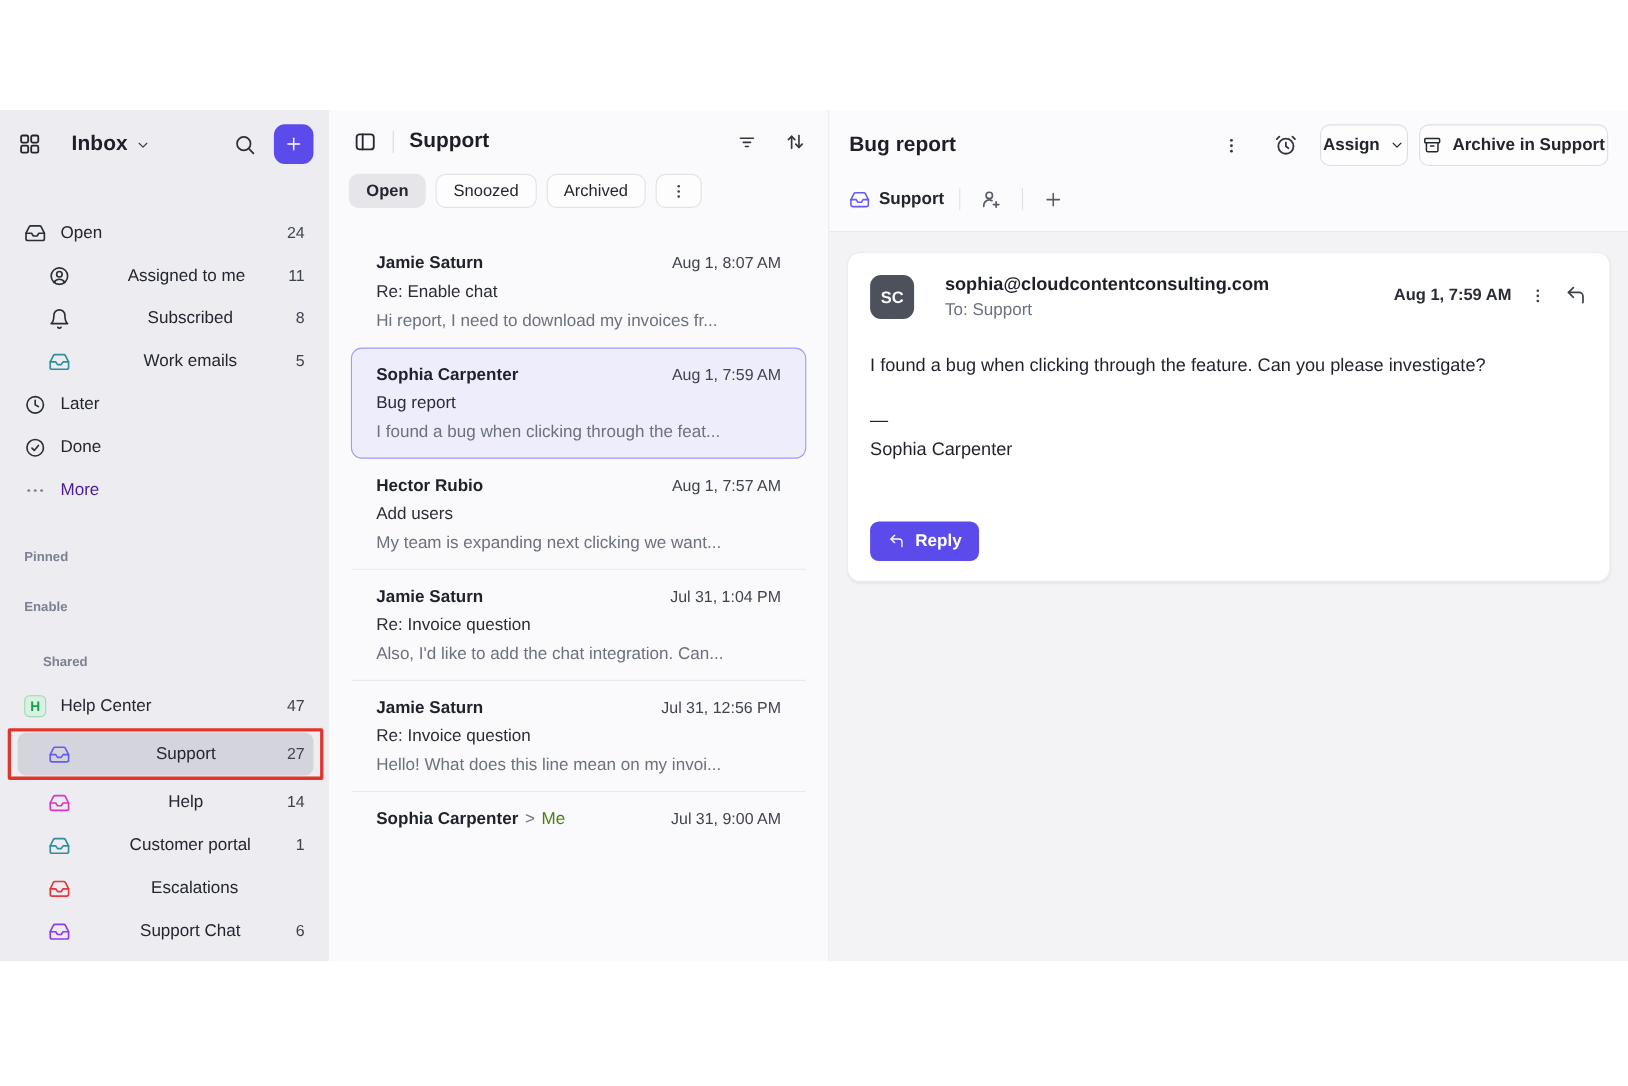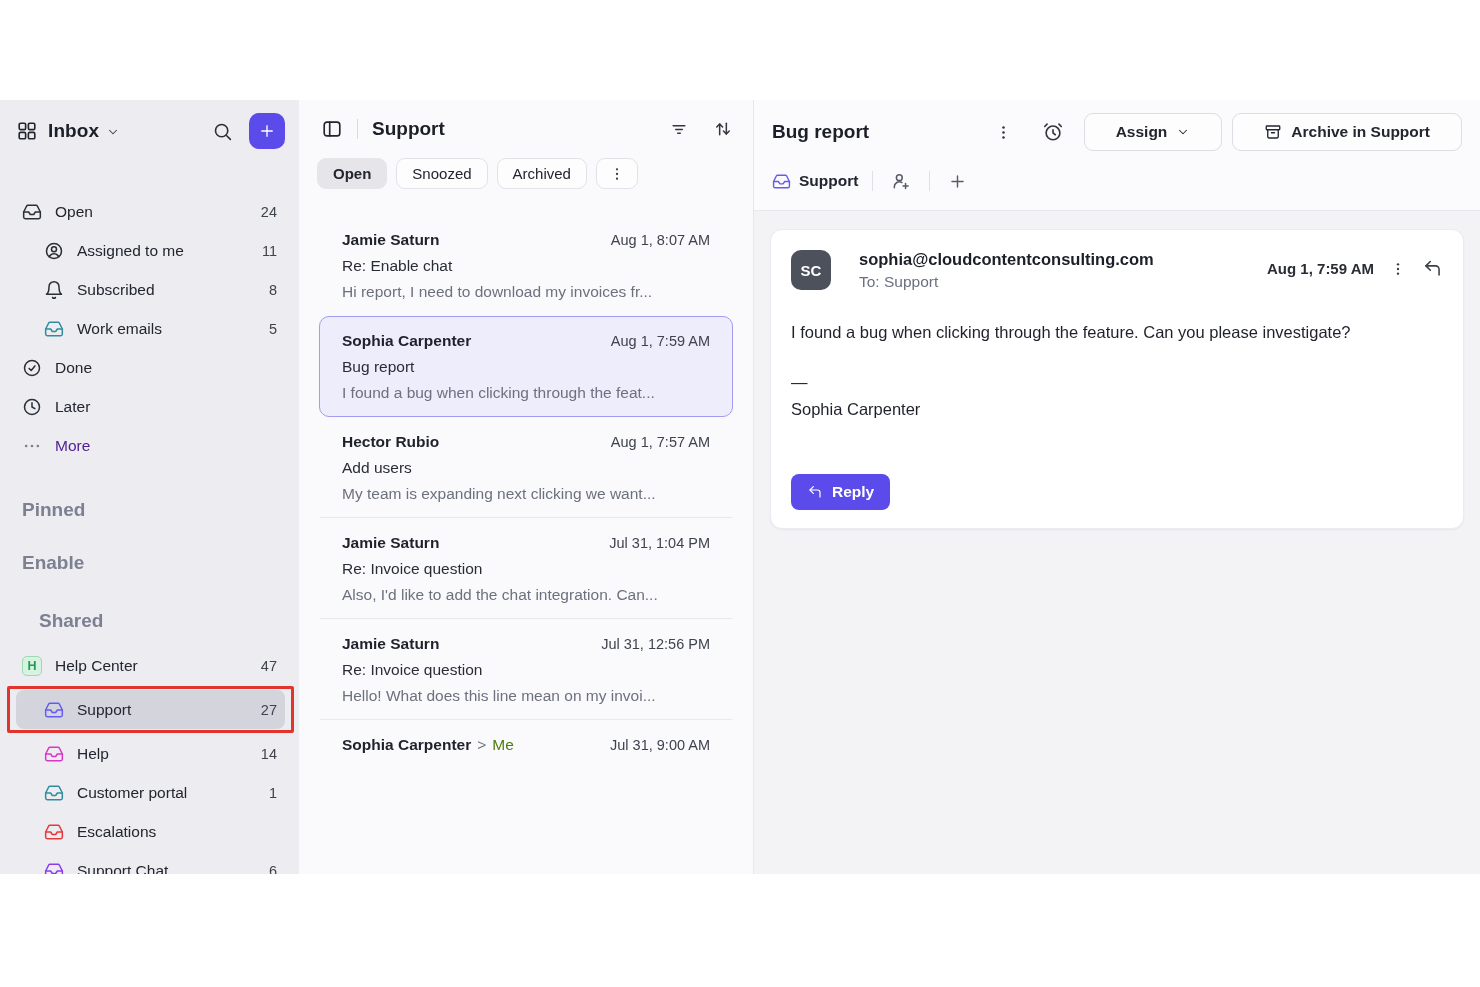--- a/index.html
+++ b/index.html
@@ -9,39 +9,39 @@
     display:flex; overflow:hidden; }
 
   svg { display:block; }
   .ic { stroke:currentColor; fill:none; stroke-width:1.8; stroke-linecap:round; stroke-linejoin:round; }
 
   
   .sidebar { width:299px; flex:0 0 299px; background:#ECECF1; padding:12px 14px 0 16px;
     overflow:hidden; }
   .sb-header { display:flex; align-items:center; height:38px; }
   .sb-grid { color:#23262f; margin-right:10px; }
-  .sb-title { font-size:19px; font-weight:700; color:#1c1f27; letter-spacing:.1px; }
+  .sb-title { font-size:19px; font-weight:700; color:#1c1f27; letter-spacing:.1px;margin-left:17px; }
   .sb-caret { color:#3a3e49; margin-left:7px; margin-top:2px; }
   .sb-spacer { flex:1; }
   .sb-search { color:#2a2e37; margin-right:16px; cursor:pointer; }
   .sb-plus { width:36px; height:36px; border-radius:10px; background:#5B4BEB; color:#fff;
     display:flex; align-items:center; justify-content:center; cursor:pointer; border:none; }
   .sb-nav { margin-top:42px; }
   .sb-row { display:flex; align-items:center; height:39px; padding:0 8px 0 6px;
     font-size:15.5px; color:#23262f; border-radius:8px; cursor:pointer; }
   .sb-row .icon { width:20px; margin-right:13px; color:#2a2e37; display:flex; }
-  .sb-row.indent { padding-left:28px; }
+  .sb-row.indent { padding-left:28px;text-align:center; }
   .sb-row .label { flex:1; }
   .sb-row .count { font-size:14.5px; color:#3f434e; }
   .teal { color:#2F8E9E !important; }
   .purple { color:#655BF0 !important; }
   .magenta { color:#D935C8 !important; }
   .red { color:#E5383B !important; }
   .violet { color:#8A3BEF !important; }
-  .sb-section { font-size:19px; font-weight:600; color:#7c8090; }
+  .sb-section { font-size:12px; font-weight:600; color:#7c8090; }
   .sec-pinned { margin:34px 0 0 6px; }
   .sec-views { margin:31px 0 0 6px; }
   .sec-shared { margin:36px 0 14px 23px; }
   .hc-badge { width:20px; height:20px; border-radius:5px; background:#D7F2E1;
     border:1px solid #9ed8b4; color:#1E9E55; font-size:12.5px; font-weight:700;
     display:flex; align-items:center; justify-content:center; }
   .annotation-box { border:3px solid #E0352C; border-radius:2px; margin:1px -9px;
     padding:1px 6px; }
   .sb-row.selected { background:#D4D4DC; }
 
@@ -72,21 +72,21 @@
   .conv-item.divider { border-bottom:1px solid #E9E9EC; }
 
   
   .detail { flex:1; display:flex; flex-direction:column; background:#F3F3F6; min-width:0; }
   .dt-header { background:#FBFBFD; border-bottom:1px solid #E8E8EC; padding:12px 18px 14px 18px; }
   .dt-row1 { display:flex; align-items:center; height:40px; }
   .dt-title { font-size:19px; font-weight:700; color:#1c1f27; }
   .dt-controls { margin-left:auto; display:flex; align-items:center; gap:10px; }
   .dt-kebab { color:#33363f; padding:0 10px; cursor:pointer; }
   .dt-alarm { color:#33363f; padding:0 10px; cursor:pointer; }
-  .btn { display:flex; align-items:center; gap:9px; height:38px; padding:0 31px;
+  .btn { display:flex; align-items:center; gap:9px; height:38px; padding:0 2px;
     background:#FDFDFE; border:1px solid #DDDDE3; border-radius:9px; font-size:15.5px;
     font-weight:600; color:#23262f; cursor:pointer;
     font-family:"Liberation Sans","DejaVu Sans",sans-serif; }
   .dt-row2 { display:flex; align-items:center; margin-top:14px; height:30px; }
   .dt-inboxtag { display:flex; align-items:center; gap:8px; font-size:15.5px; font-weight:600;
     color:#23262f; cursor:pointer; }
   .dt-vdiv { width:1px; height:20px; background:#E0E0E6; margin:0 14px; }
   .dt-iconbtn { color:#565b66; cursor:pointer; padding:0 4px; }
   .dt-body { flex:1; padding:18px 16px; overflow:hidden; }
   .msg-card { background:#ffffff; border:1px solid #ECECF0; border-radius:12px;
@@ -184,34 +184,34 @@
               <path d="M5.45 5.11 2 12v6a2 2 0 0 0 2 2h16a2 2 0 0 0 2-2v-6l-3.45-6.89A2 2 0 0 0 16.76 4H7.24a2 2 0 0 0-1.79 1.11z"></path>
             </svg>
           </span>
         <span class="label">Work emails</span>
         <span class="count">5</span>
       </div>
       <div class="sb-row">
         <span class="icon">
             <svg width="20" height="20" viewBox="0 0 24 24" class="ic">
               <circle cx="12" cy="12" r="9"></circle>
-              <polyline points="8.5 12.5 11 15 15.5 9.5"></polyline>
-            </svg>
-          </span>
-        <span class="label">Done</span>
+              <polyline points="12 7 12 12 15.5 14"></polyline>
+            </svg>
+          </span>
+        <span class="label">Later</span>
         <span class="count"></span>
       </div>
       <div class="sb-row">
         <span class="icon">
             <svg width="20" height="20" viewBox="0 0 24 24" class="ic">
               <circle cx="12" cy="12" r="9"></circle>
-              <polyline points="12 7 12 12 15.5 14"></polyline>
-            </svg>
-          </span>
-        <span class="label">Later</span>
+              <polyline points="8.5 12.5 11 15 15.5 9.5"></polyline>
+            </svg>
+          </span>
+        <span class="label">Done</span>
         <span class="count"></span>
       </div>
       <div class="sb-row">
         <span class="icon" style="color:#7c8090;">
             <svg width="20" height="20" viewBox="0 0 24 24">
               <circle cx="5" cy="12" r="1.6" fill="currentColor"></circle>
               <circle cx="12" cy="12" r="1.6" fill="currentColor"></circle>
               <circle cx="19" cy="12" r="1.6" fill="currentColor"></circle>
             </svg>
           </span>

